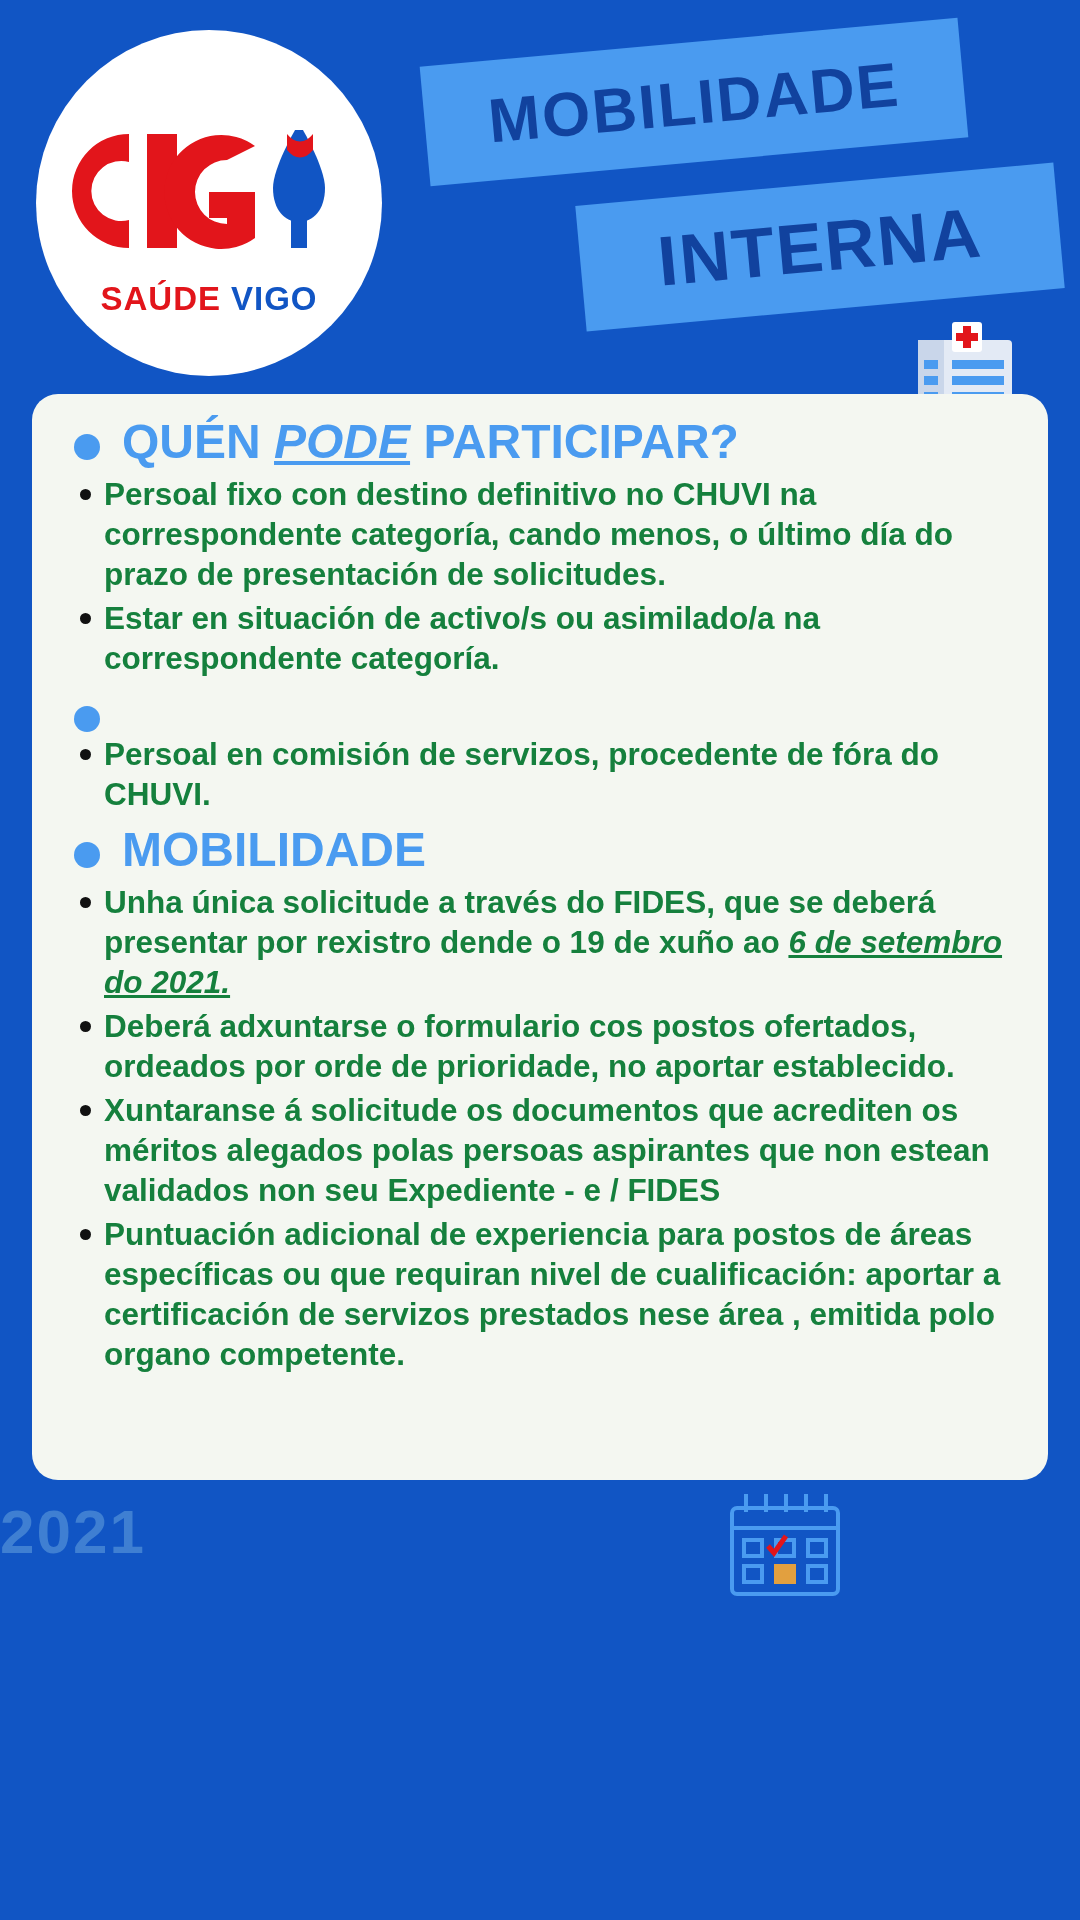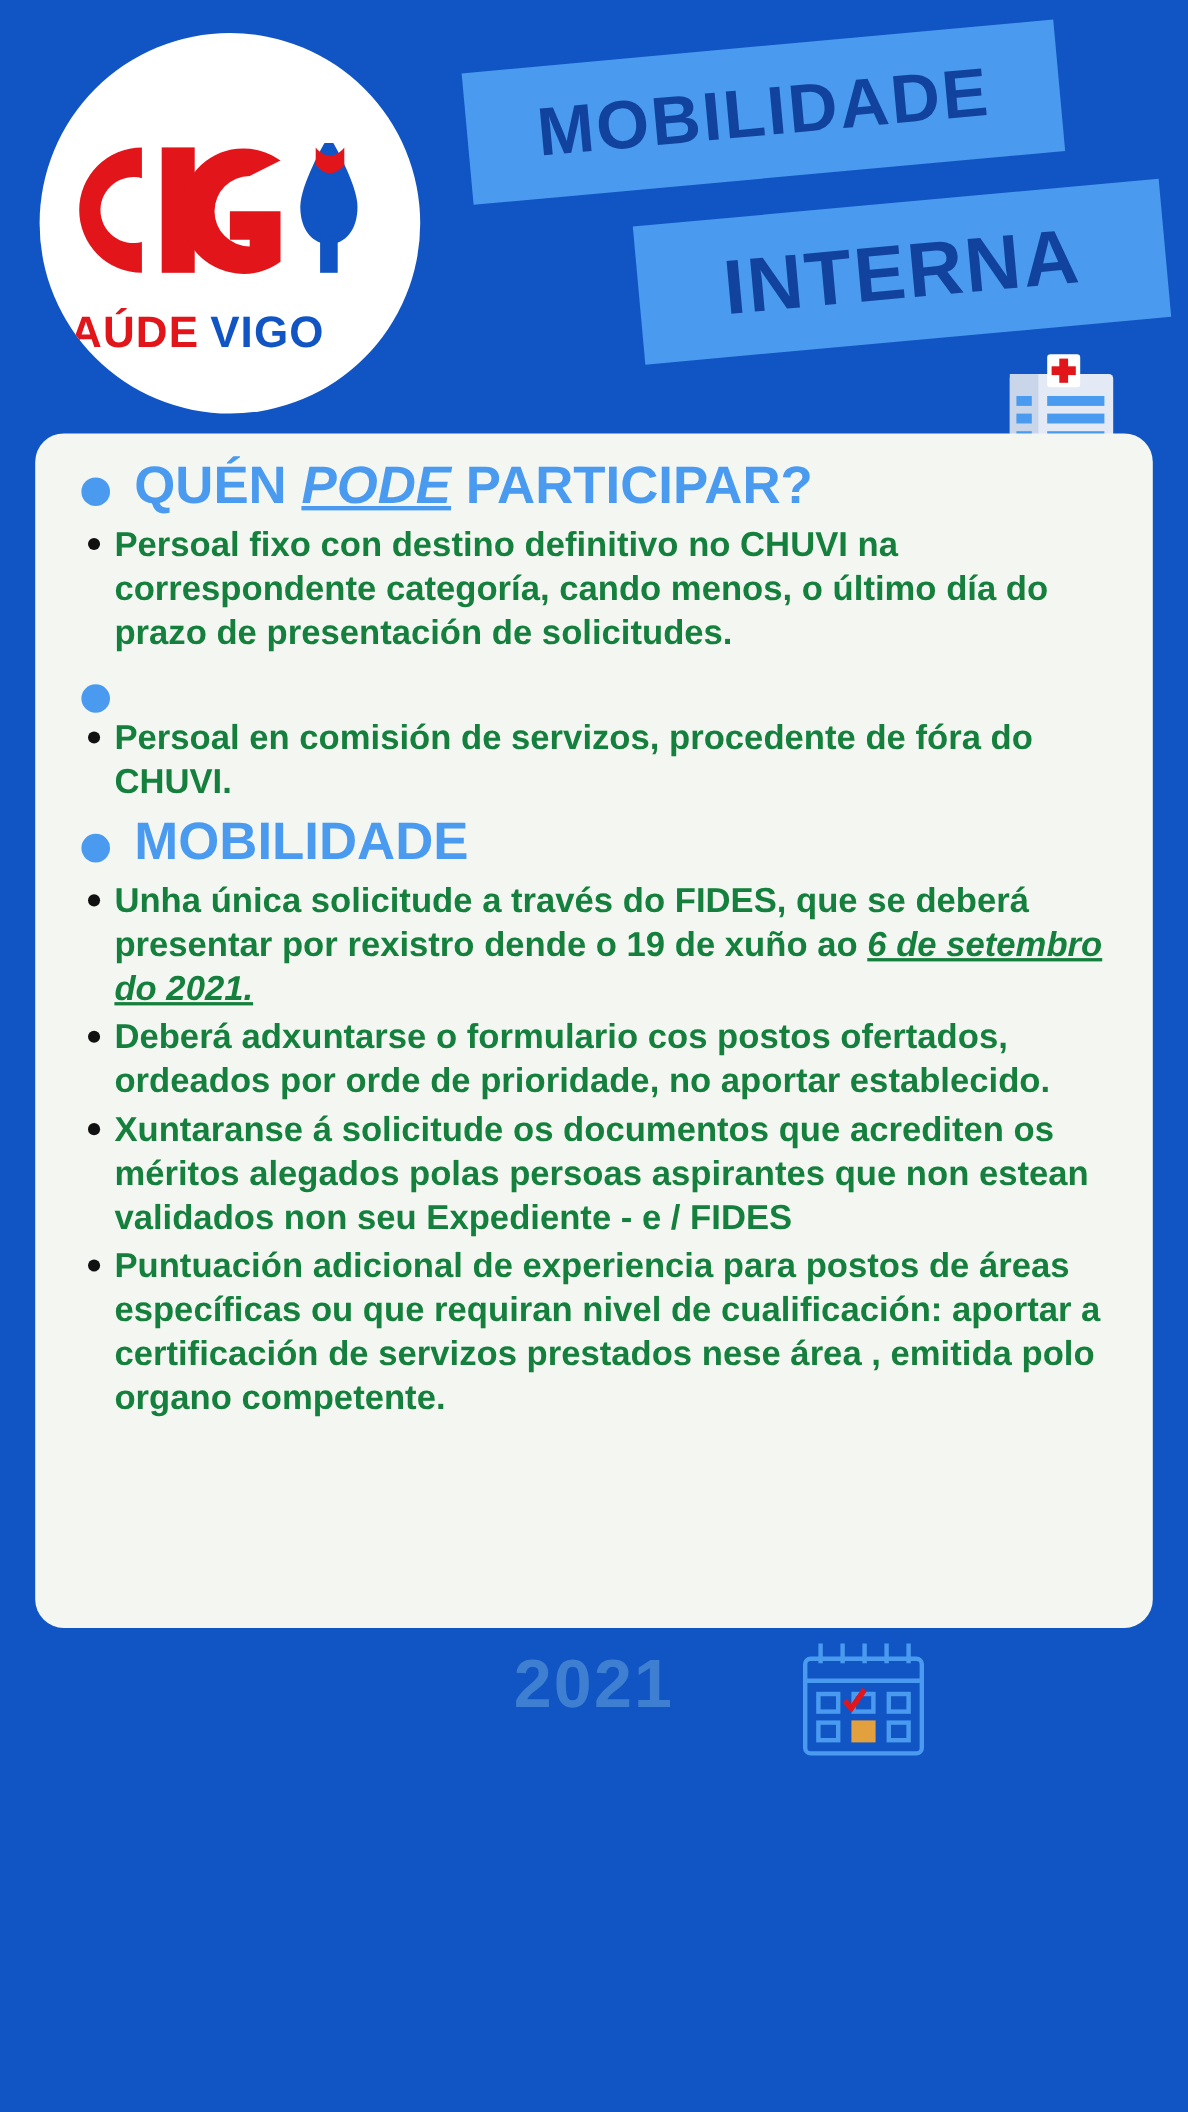--- a/index.html
+++ b/index.html
@@ -44,21 +44,22 @@
     top: 96px;
     transform: translateX(-50%);
     width: 300px;
     height: 130px;
   }
   .logo-text {
     position: absolute;
     top: 250px;
     left: 0;
     width: 100%;
-    font-size: 40px;
+    text-align: center;
+    font-size: 33px;
     font-weight: bold;
     letter-spacing: 1px;
     font-family: "Liberation Sans", sans-serif;
   }
   .logo-text .saude { color: #e2151b; }
   .logo-text .vigo { color: #1155c4; margin-left: 10px; }
 
   
   .banner {
     position: absolute;
@@ -166,21 +167,21 @@
     font-style: italic;
     text-decoration: underline;
   }
 
   
   .year {
     position: absolute;
     left: 0;
     top: 1496px;
     width: 1080px;
-    text-align: center;
+    text-align: left;
     color: #3f7fd2;
     font-size: 62px;
     font-weight: bold;
     letter-spacing: 2px;
     font-family: "Liberation Sans", sans-serif;
   }
   .calendar-icon {
     position: absolute;
     left: 724px;
     top: 1490px;
@@ -236,20 +237,21 @@
   <div class="card">
 
     <div class="section-head">
       <div class="head-bullet"></div>
       <div class="head-text">
         <span>QUÉN </span><span class="em">PODE</span><span> PARTICIPAR?</span>
       </div>
     </div>
     <ul class="items">
       <li>Persoal fixo con destino definitivo no CHUVI na correspondente categoría, cando menos, o último día do prazo de presentación de solicitudes.</li>
+      <li>Estar en situación de activo/s ou asimilado/a na correspondente categoría.</li>
     </ul>
 
     <div class="section-head">
       <div class="head-bullet"></div>
     </div>
     <ul class="items">
       <li>Persoal en comisión de servizos, procedente de fóra do CHUVI.</li>
     </ul>
 
     <div class="section-head">

